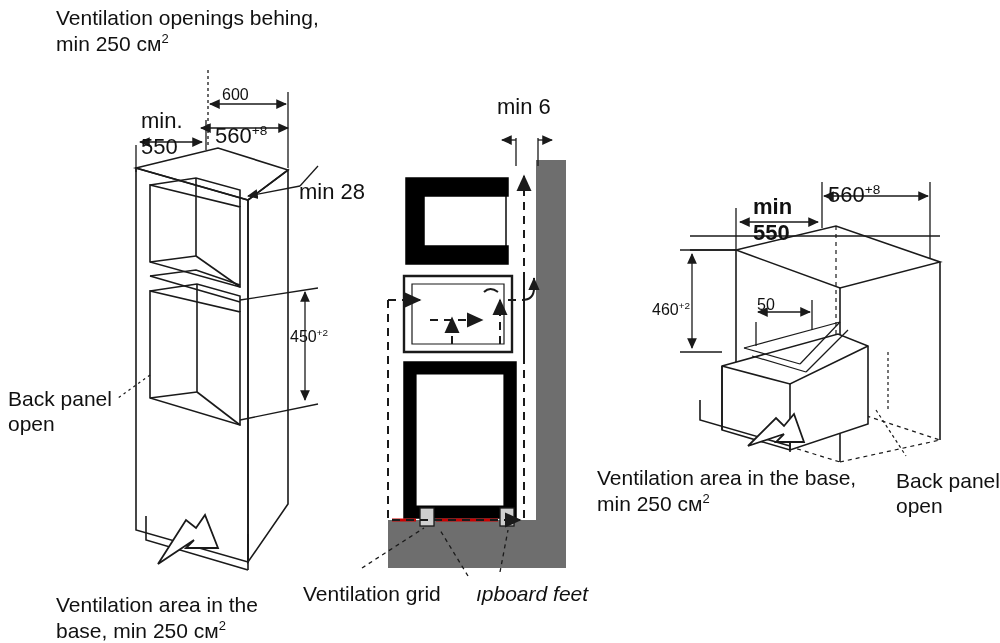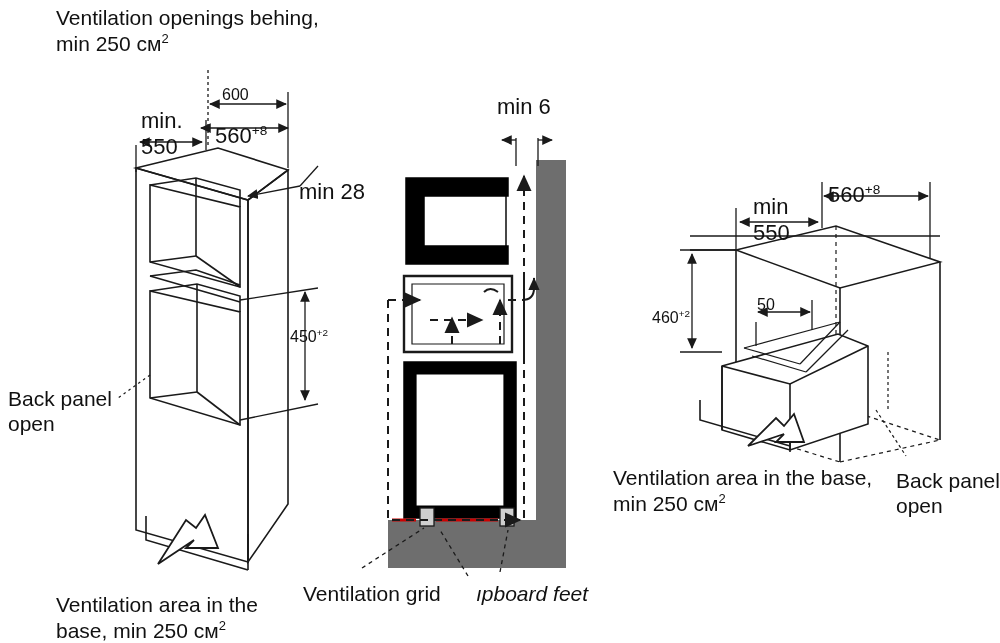--- a/index.html
+++ b/index.html
@@ -245,25 +245,25 @@
   <div class="lbl s21" style="left:8px; top:387px;"><span>Back panel</span><br><span>open</span></div>
 
   <div class="lbl s21" style="left:56px; top:593px;"><span>Ventilation area in the</span><br><span>base, min 250 см</span><span class="sup">2</span></div>
 
   <div class="lbl s22" style="left:497px; top:94px;">min 6</div>
 
   <div class="lbl s21" style="left:303px; top:582px;">Ventilation grid</div>
 
   <div class="lbl s21" style="left:476px; top:582px;font-style:italic;">ıpboard feet</div>
 
-  <div class="lbl s22" style="left:753px; top:194px;"><span>min</span><br><span>550</span></div>
+  <div class="lbl s22" style="left:753px; top:194px;font-weight:bold;"><span>min</span><br><span>550</span></div>
 
   <div class="lbl s22" style="left:828px; top:182px;"><span>560</span><span class="sup">+8</span></div>
 
-  <div class="lbl s23" style="left:652px; top:308px;text-align:center;"><span>460</span><span class="sup">+2</span></div>
+  <div class="lbl s23" style="left:652px; top:300px;text-align:center;"><span>460</span><span class="sup">+2</span></div>
 
   <div class="lbl s23" style="left:757px; top:296px;">50</div>
 
-  <div class="lbl s21" style="left:597px; top:466px;margin-left:16px;"><span>Ventilation area in the base,</span><br><span>min 250 см</span><span class="sup">2</span></div>
+  <div class="lbl s21" style="left:597px; top:466px;"><span>Ventilation area in the base,</span><br><span>min 250 см</span><span class="sup">2</span></div>
 
   <div class="lbl s21" style="left:896px; top:469px;"><span>Back panel</span><br><span>open</span></div>
 
 </div>
 
 </body></html>

